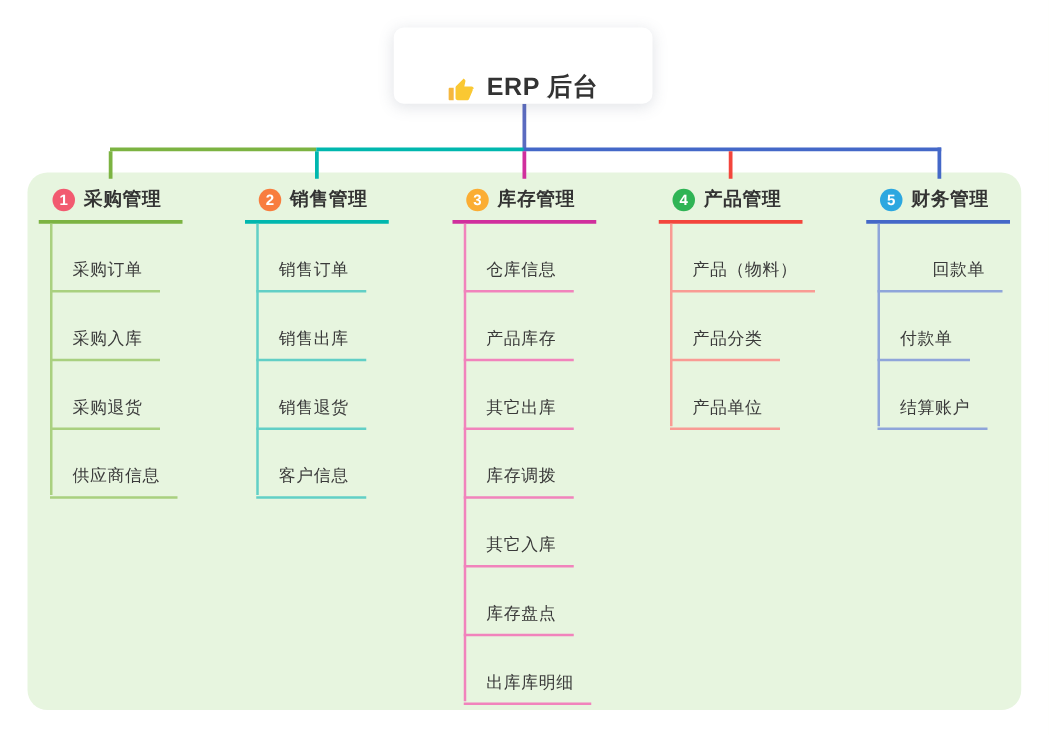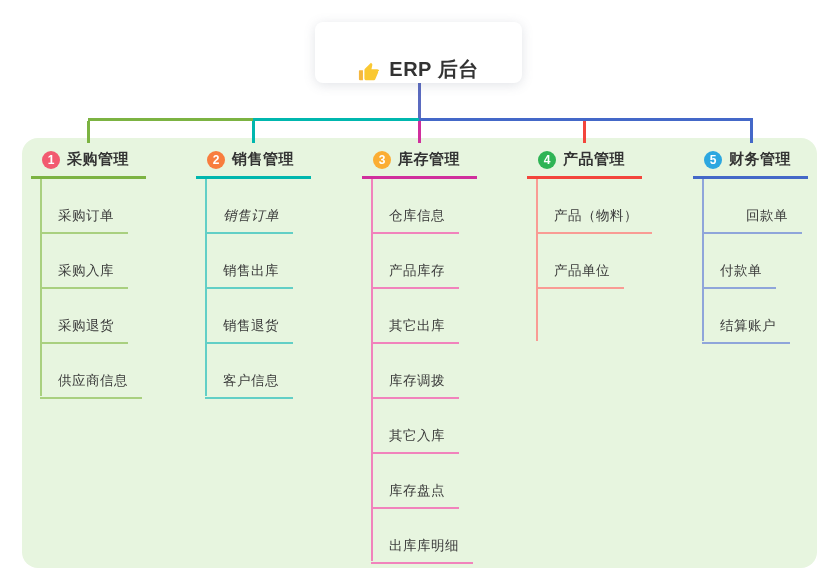--- a/index.html
+++ b/index.html
@@ -100,21 +100,21 @@
         </div>
       </div>
       <div class="branch" style="left: 196px; top: 148px;">
         <div class="branch-header" style="border-bottom: 3px solid rgb(0, 183, 174);">
           <span class="badge" style="background: rgb(248, 125, 62);">2</span>
           <span class="branch-label">销售管理</span>
         </div>
         <div class="children">
           <div class="vline" style="height: 217px; background: rgb(98, 207, 198);"></div>
           <div class="child">
-            <span class="child-label" style="border-bottom: 2px solid rgb(98, 207, 198); font-style: italic;">销售订单</span>
+            <span class="child-label" style="border-bottom: 2px solid rgb(98, 207, 198);">销售订单</span>
           </div>
           <div class="child">
             <span class="child-label" style="border-bottom: 2px solid rgb(98, 207, 198);">销售出库</span>
           </div>
           <div class="child">
             <span class="child-label" style="border-bottom: 2px solid rgb(98, 207, 198);">销售退货</span>
           </div>
           <div class="child">
             <span class="child-label" style="border-bottom: 2px solid rgb(98, 207, 198);">客户信息</span>
           </div>
@@ -154,20 +154,23 @@
         <div class="branch-header" style="border-bottom: 3px solid rgb(243, 69, 60);">
           <span class="badge" style="background: rgb(47, 180, 85);">4</span>
           <span class="branch-label">产品管理</span>
         </div>
         <div class="children">
           <div class="vline" style="height: 162px; background: rgb(249, 155, 148);"></div>
           <div class="child">
             <span class="child-label" style="border-bottom: 2px solid rgb(249, 155, 148);">产品（物料）</span>
           </div>
           <div class="child">
+            <span class="child-label" style="border-bottom: 2px solid rgb(249, 155, 148);">产品分类</span>
+          </div>
+          <div class="child">
             <span class="child-label" style="border-bottom: 2px solid rgb(249, 155, 148);">产品单位</span>
           </div>
         </div>
       </div>
       <div class="branch" style="left: 693px; top: 148px;">
         <div class="branch-header" style="border-bottom: 3px solid rgb(68, 104, 200);">
           <span class="badge" style="background: rgb(44, 167, 224);">5</span>
           <span class="branch-label">财务管理</span>
         </div>
         <div class="children">

